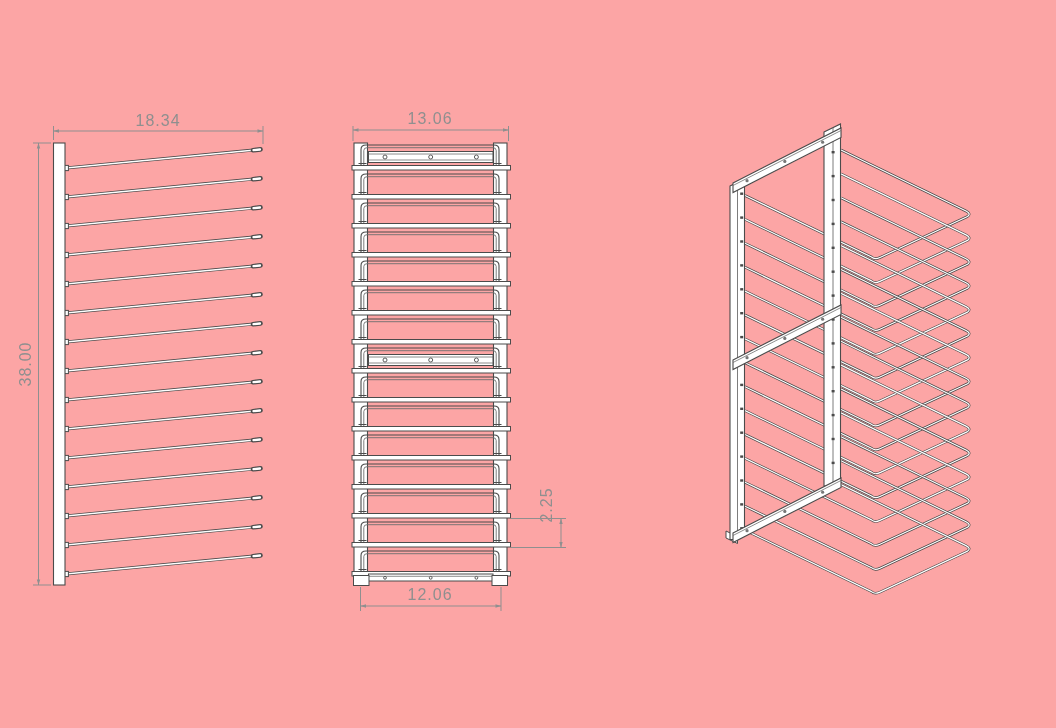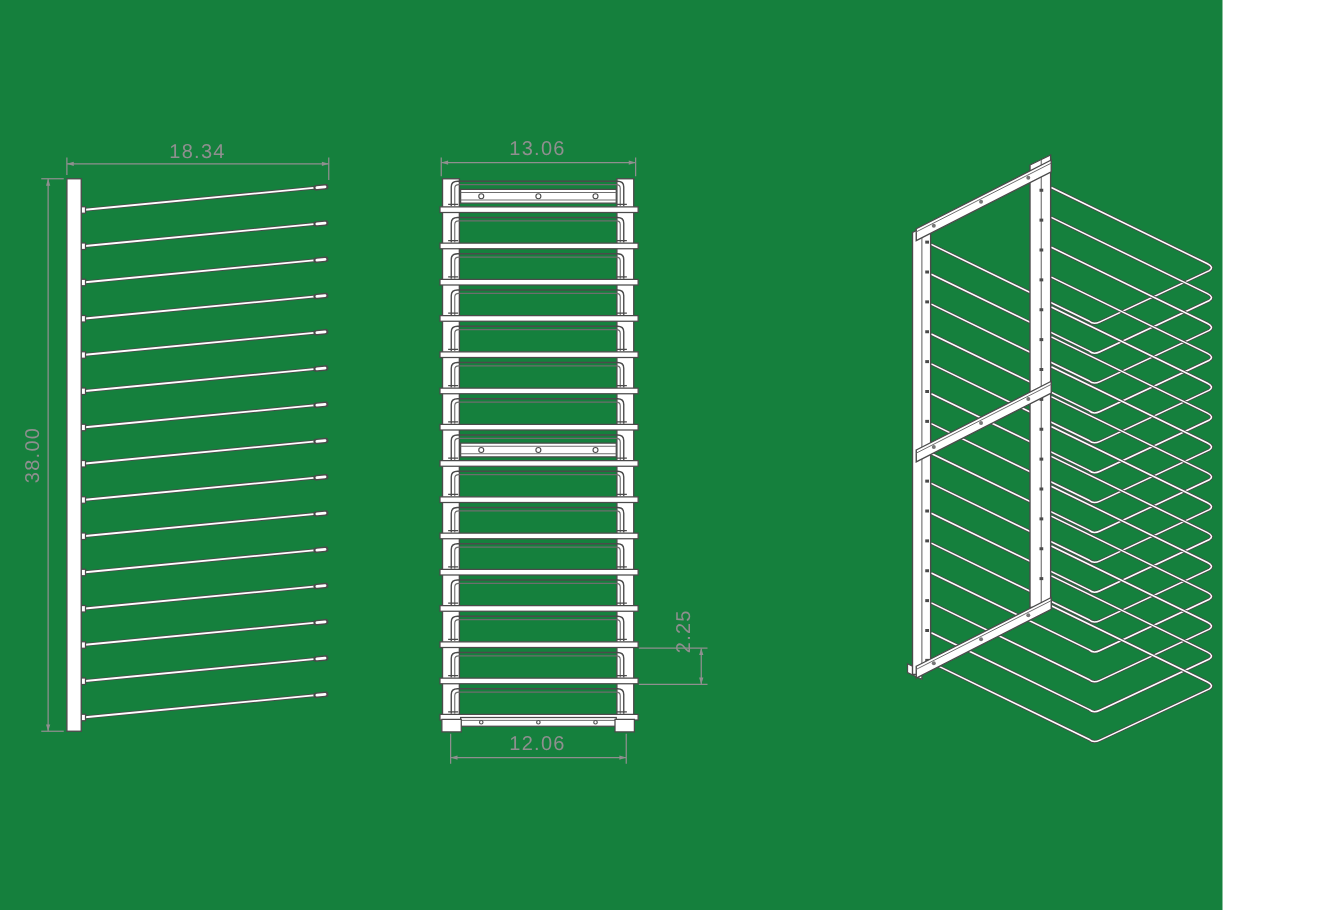--- a/index.html
+++ b/index.html
@@ -1,16 +1,16 @@
 <!DOCTYPE html>
 <html><head>
 <meta charset="utf-8">
 <style>
   html,body{margin:0;padding:0;background:#ffffff;}
-  .stage{position:relative;width:978px;height:728px;background:#15803d;overflow:hidden;}
+  .stage{position:relative;width:1056px;height:728px;background:#fca5a5;overflow:hidden;}
   svg{display:block;}
   text.dim{font-family:"Liberation Sans",sans-serif;font-size:16px;letter-spacing:1px;fill:#8f8f8f;}
 </style>
 </head>
 <body>
 
 <div class="stage">
 <svg id="cad" viewBox="0 0 1056 728" width="1056" height="728" xmlns="http://www.w3.org/2000/svg">
 
   <g id="g-side">

